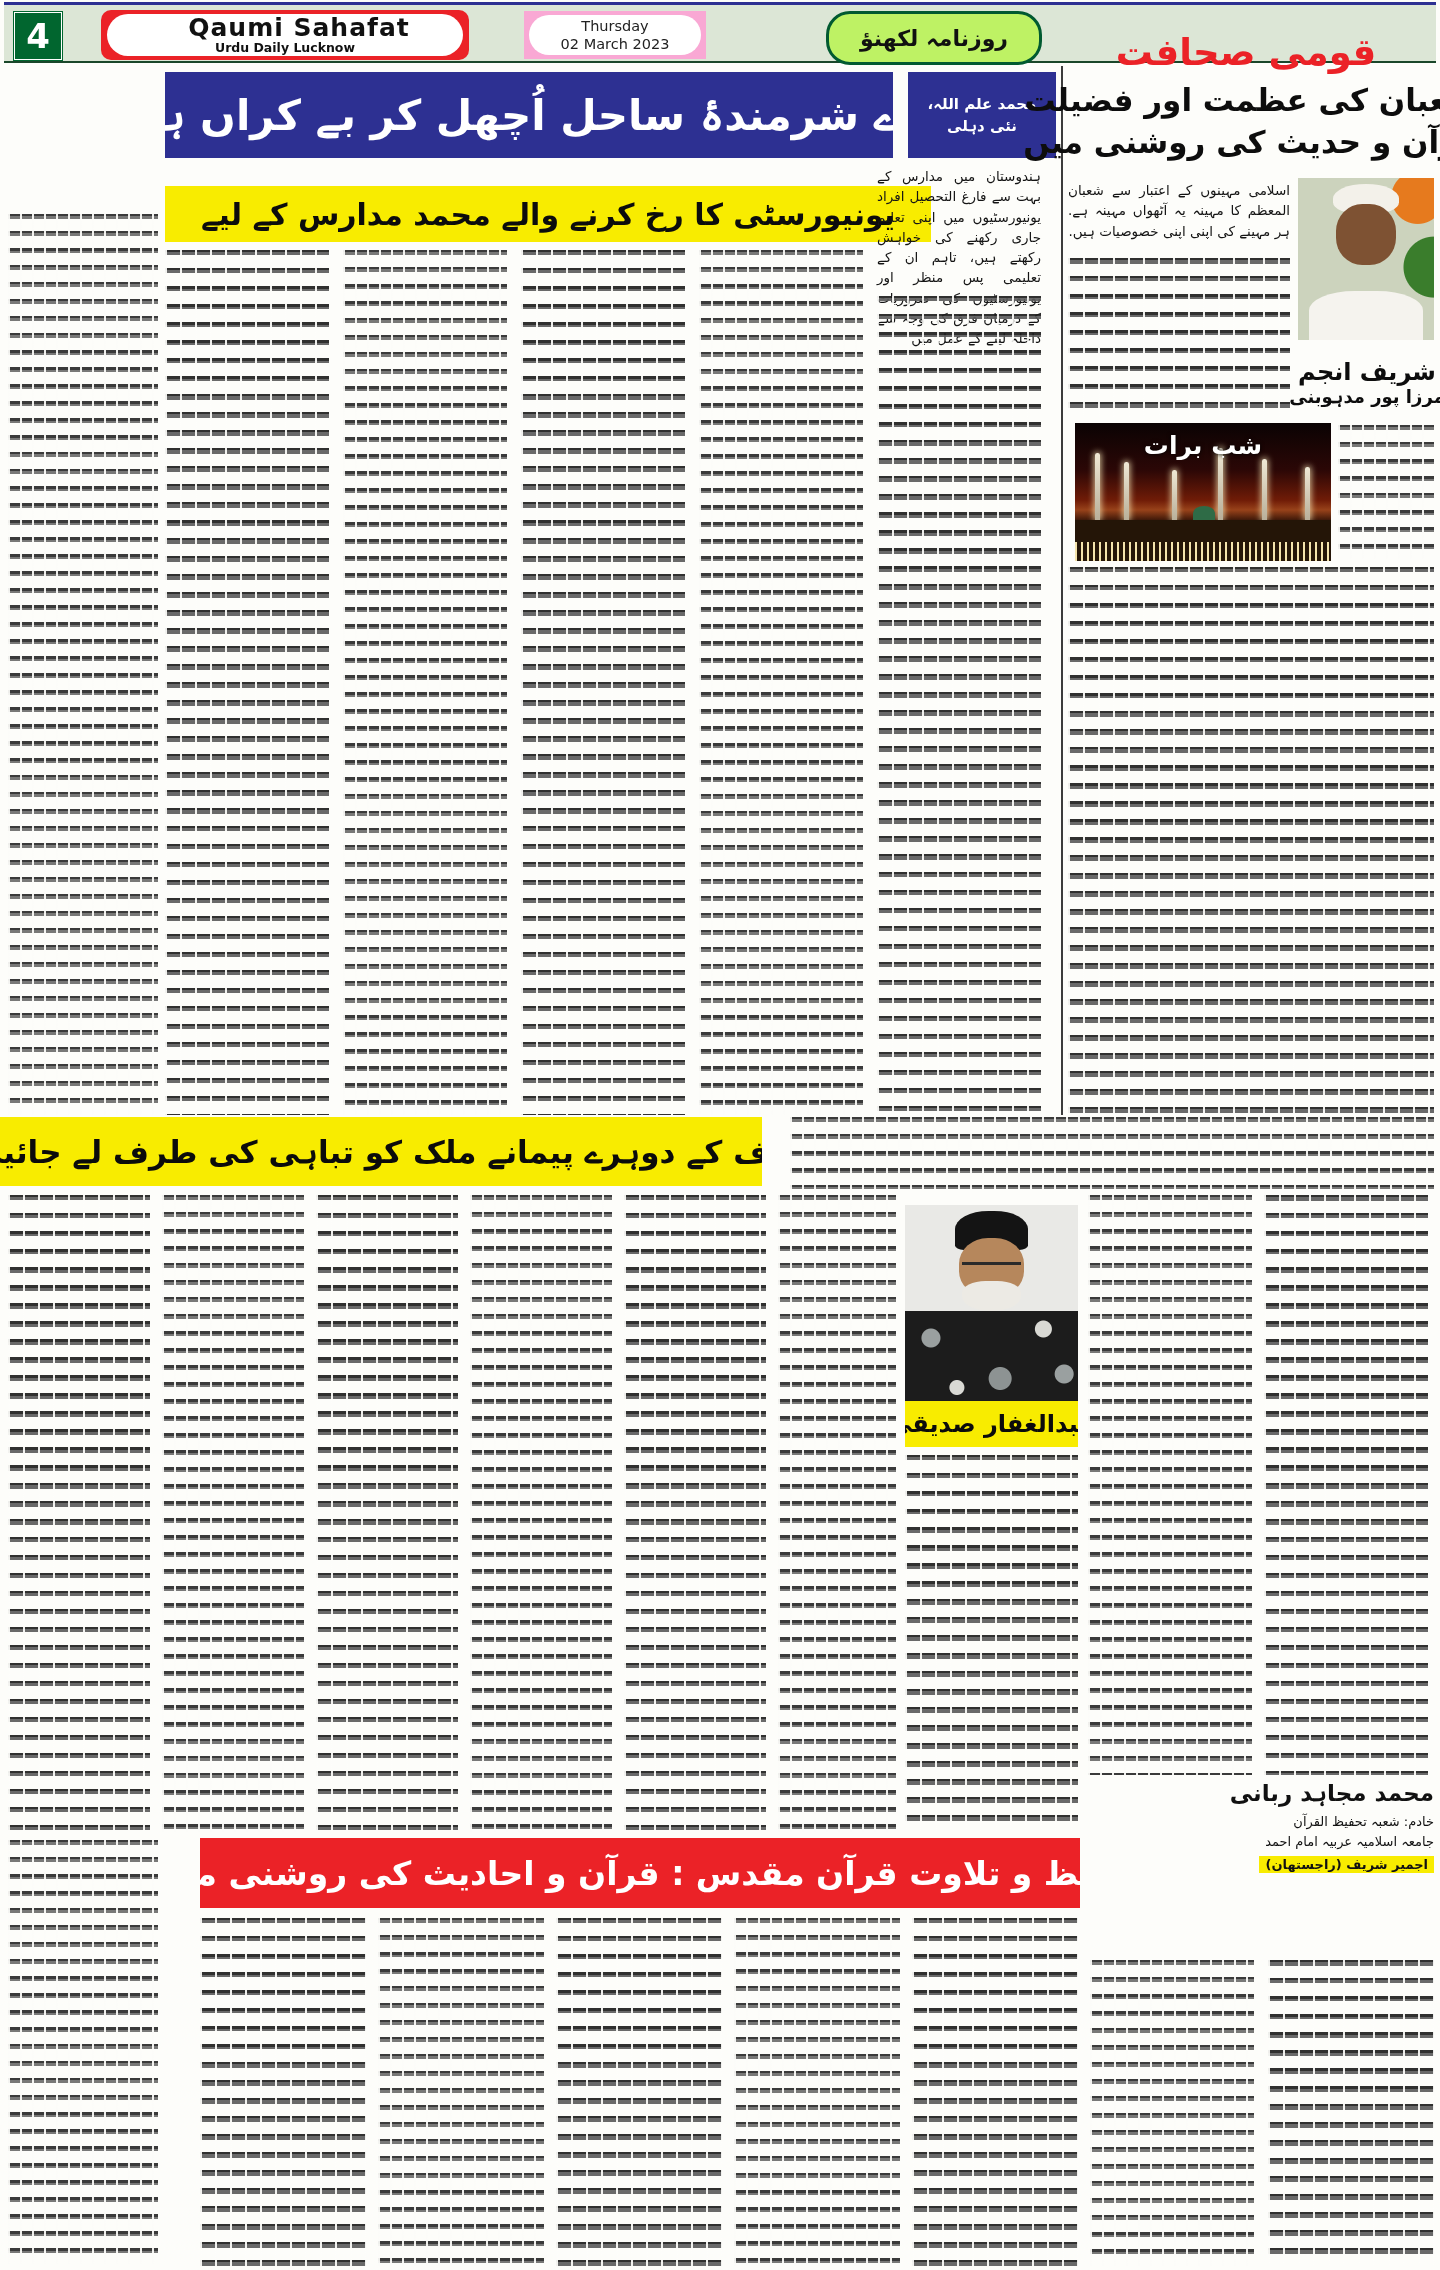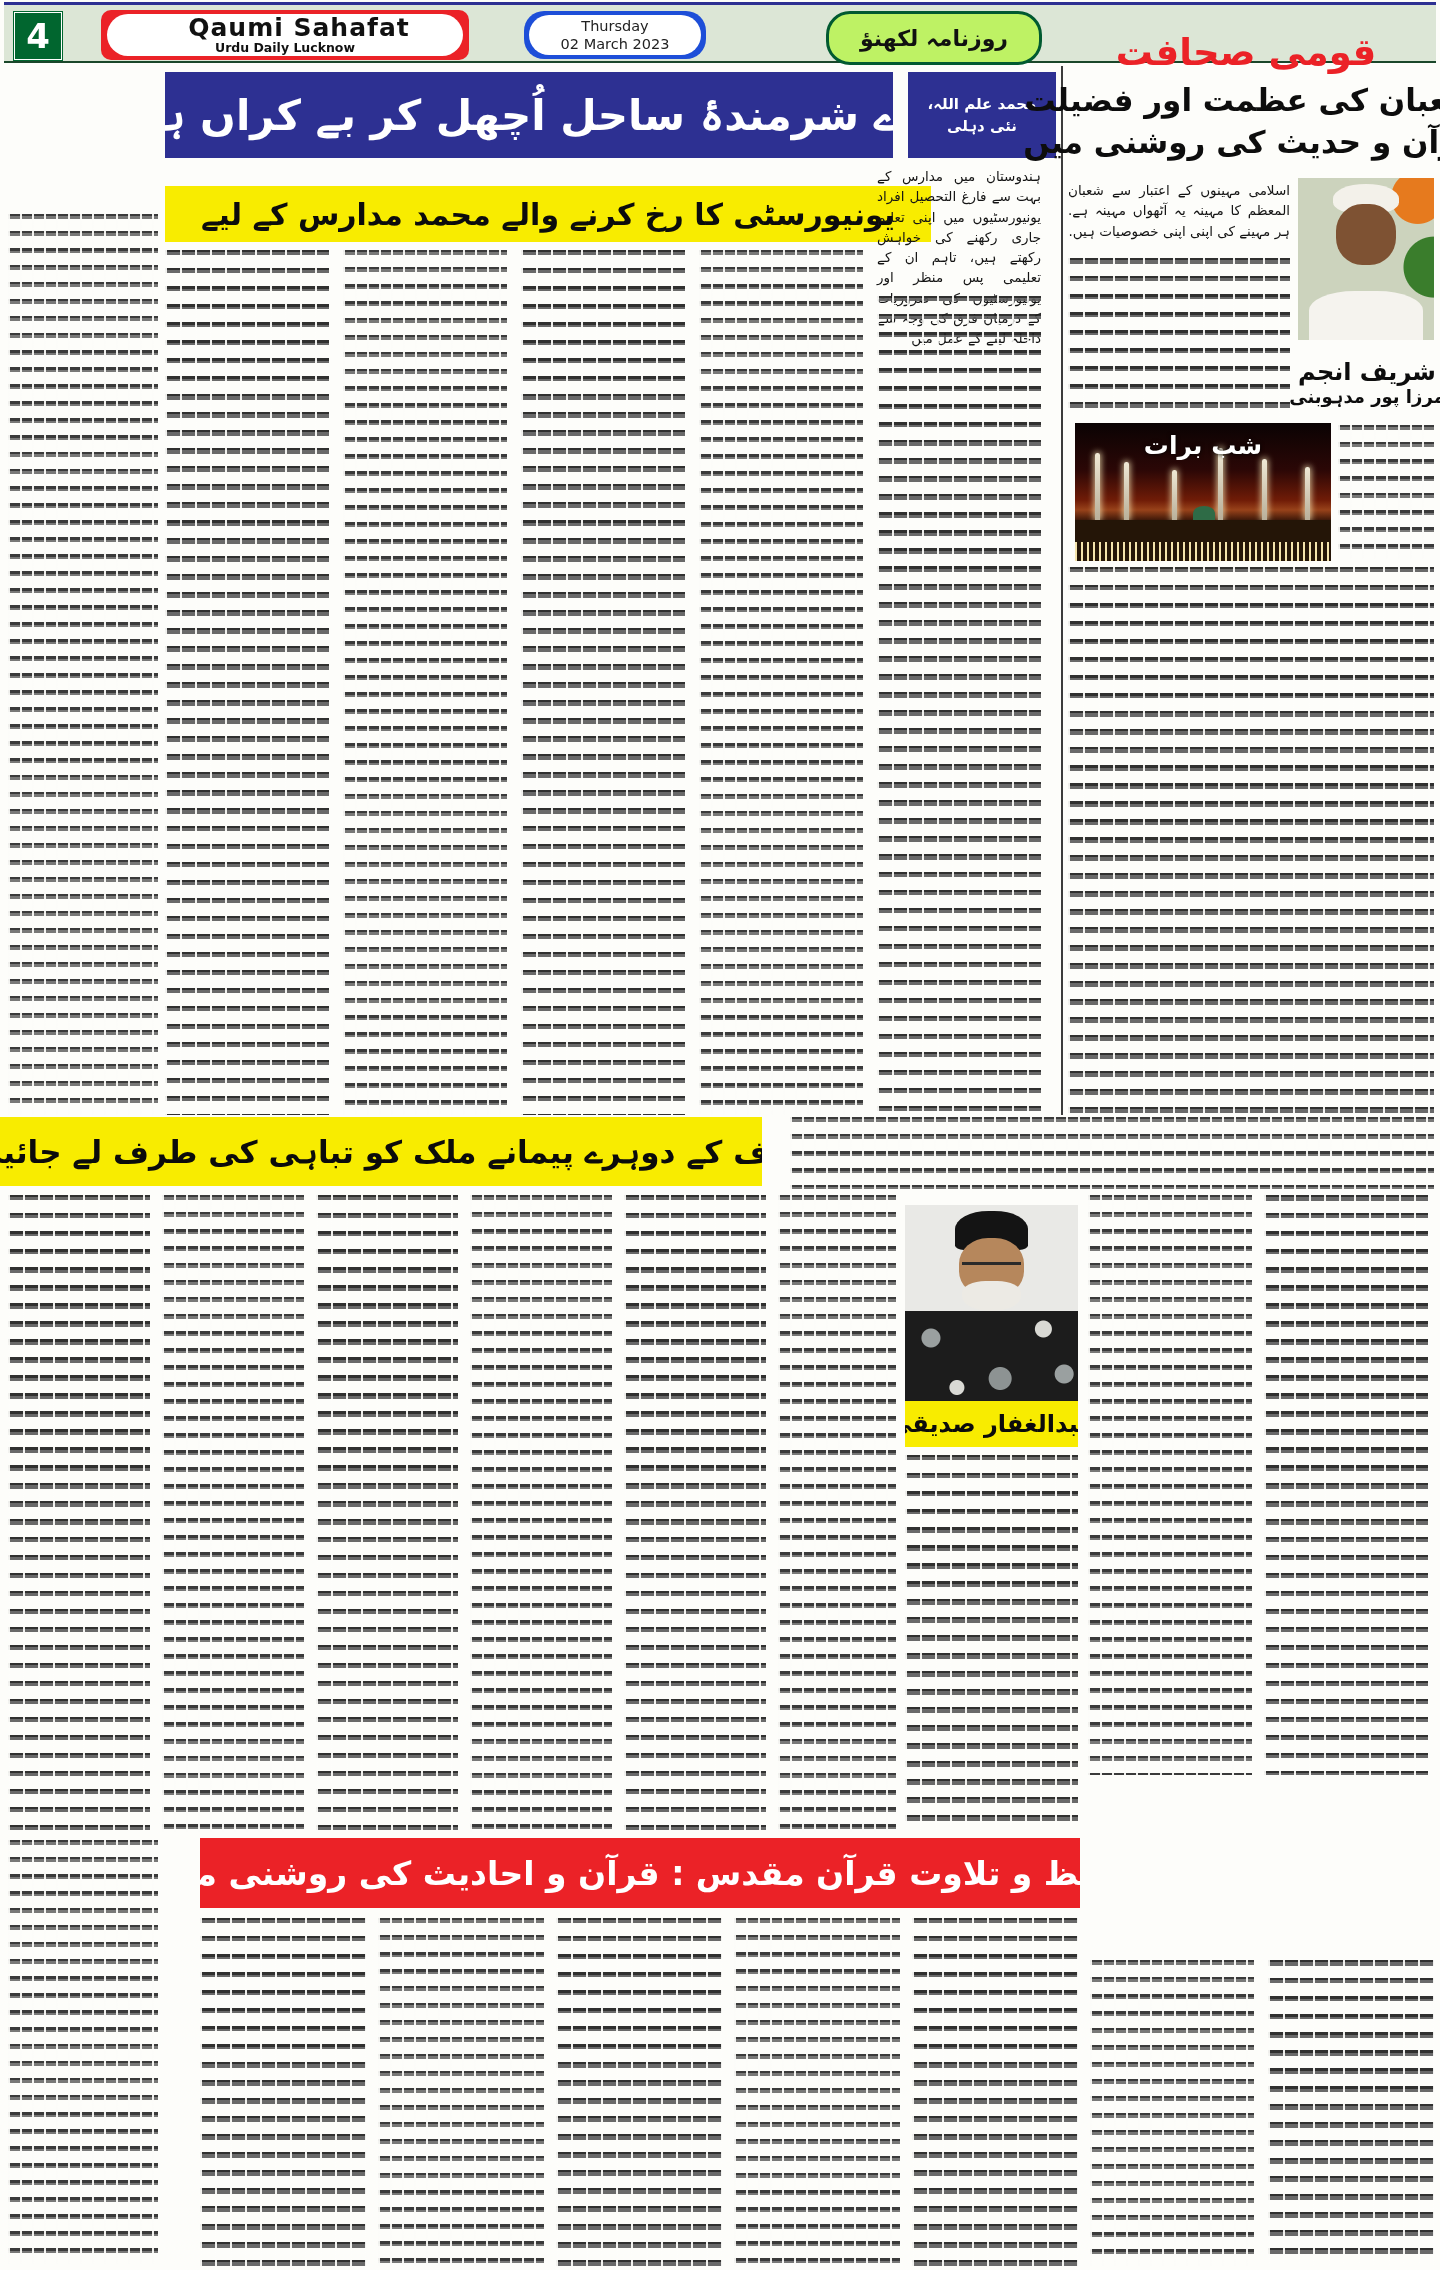--- a/index.html
+++ b/index.html
@@ -13,21 +13,21 @@
   
   .masthead{left:4px;top:2px;width:1432px;height:56px;background:#dce6d6;
             border-top:3px solid #2d3092;border-bottom:2px solid #1a472a;}
   .pgnum{left:10px;top:7px;width:46px;height:46px;background:#01662f;color:#fff;
          font-size:34px;font-weight:700;border:1px solid #fff;outline:1px solid #01662f;}
   .logo{left:97px;top:5px;width:368px;height:50px;background:#eb2227;border-radius:10px;}
   .logo-inner{left:6px;top:4px;width:356px;height:42px;background:#fff;border-radius:21px;
               display:flex;flex-direction:column;align-items:center;justify-content:center;}
   .logo-title{font-size:25px;font-weight:700;color:#111;letter-spacing:1px;line-height:1;margin-left:28px;}
   .logo-sub{font-size:12.5px;font-weight:700;color:#111;line-height:1.2;}
-  .datebox{left:520px;top:6px;width:182px;height:48px;background:#1d4ed8;border-radius:20px;}
+  .datebox{left:520px;top:6px;width:182px;height:48px;background:#f9a8d4;border-radius:0;}
   .date-inner{left:5px;top:4px;width:172px;height:40px;background:#fff;border-radius:20px;
               display:flex;flex-direction:column;align-items:center;justify-content:center;}
   .date-line{font-size:14.5px;color:#222;line-height:1.25;}
   .rozn{left:822px;top:6px;width:210px;height:48px;background:#bef264;border:3px solid #015a30;
         border-radius:24px;color:#111;font-size:22px;font-weight:700;}
   .qaumi{left:1060px;top:24px;width:364px;height:46px;color:#eb2227;
          font-size:37px;font-weight:700;}
 
   
   .navy{background:#2d3092;color:#fff;}
@@ -190,20 +190,26 @@
     <div class="beard"></div>
     <div class="jacket"></div>
   </div>
   <div class="abs abdul-cap-label ctr rtl nowrap">عبدالغفار صدیقی</div>
   <div class="abs gk" style="left:905px;top:1455px;width:173px;height:377px;"></div>
   <div class="abs gk2" style="left:1088px;top:1195px;width:164px;height:580px;"></div>
   <div class="abs gk" style="left:1264px;top:1195px;width:164px;height:580px;"></div>
 
   <div class="abs quran-banner ctr rtl nowrap">حفظ و تلاوت قرآن مقدس : قرآن و احادیث کی روشنی میں</div>
 
+  <div class="abs quran-author rtl">
+    <div class="nm">محمد مجاہد ربانی</div>
+    <div class="ln">خادم: شعبہ تحفیظ القرآن</div>
+    <div class="ln">جامعہ اسلامیہ عربیہ امام احمد</div>
+    <span class="chip">اجمیر شریف (راجستھان)</span>
+  </div>
 
   <div class="abs gk2" style="left:8px;top:1840px;width:150px;height:424px;"></div>
   <div class="abs gk" style="left:200px;top:1918px;width:166px;height:348px;"></div>
   <div class="abs gk2" style="left:378px;top:1918px;width:166px;height:348px;"></div>
   <div class="abs gk" style="left:556px;top:1918px;width:166px;height:348px;"></div>
   <div class="abs gk2" style="left:734px;top:1918px;width:166px;height:348px;"></div>
   <div class="abs gk" style="left:912px;top:1918px;width:166px;height:348px;"></div>
   <div class="abs gk2" style="left:1090px;top:1960px;width:164px;height:306px;"></div>
   <div class="abs gk" style="left:1268px;top:1960px;width:166px;height:306px;"></div>
 

